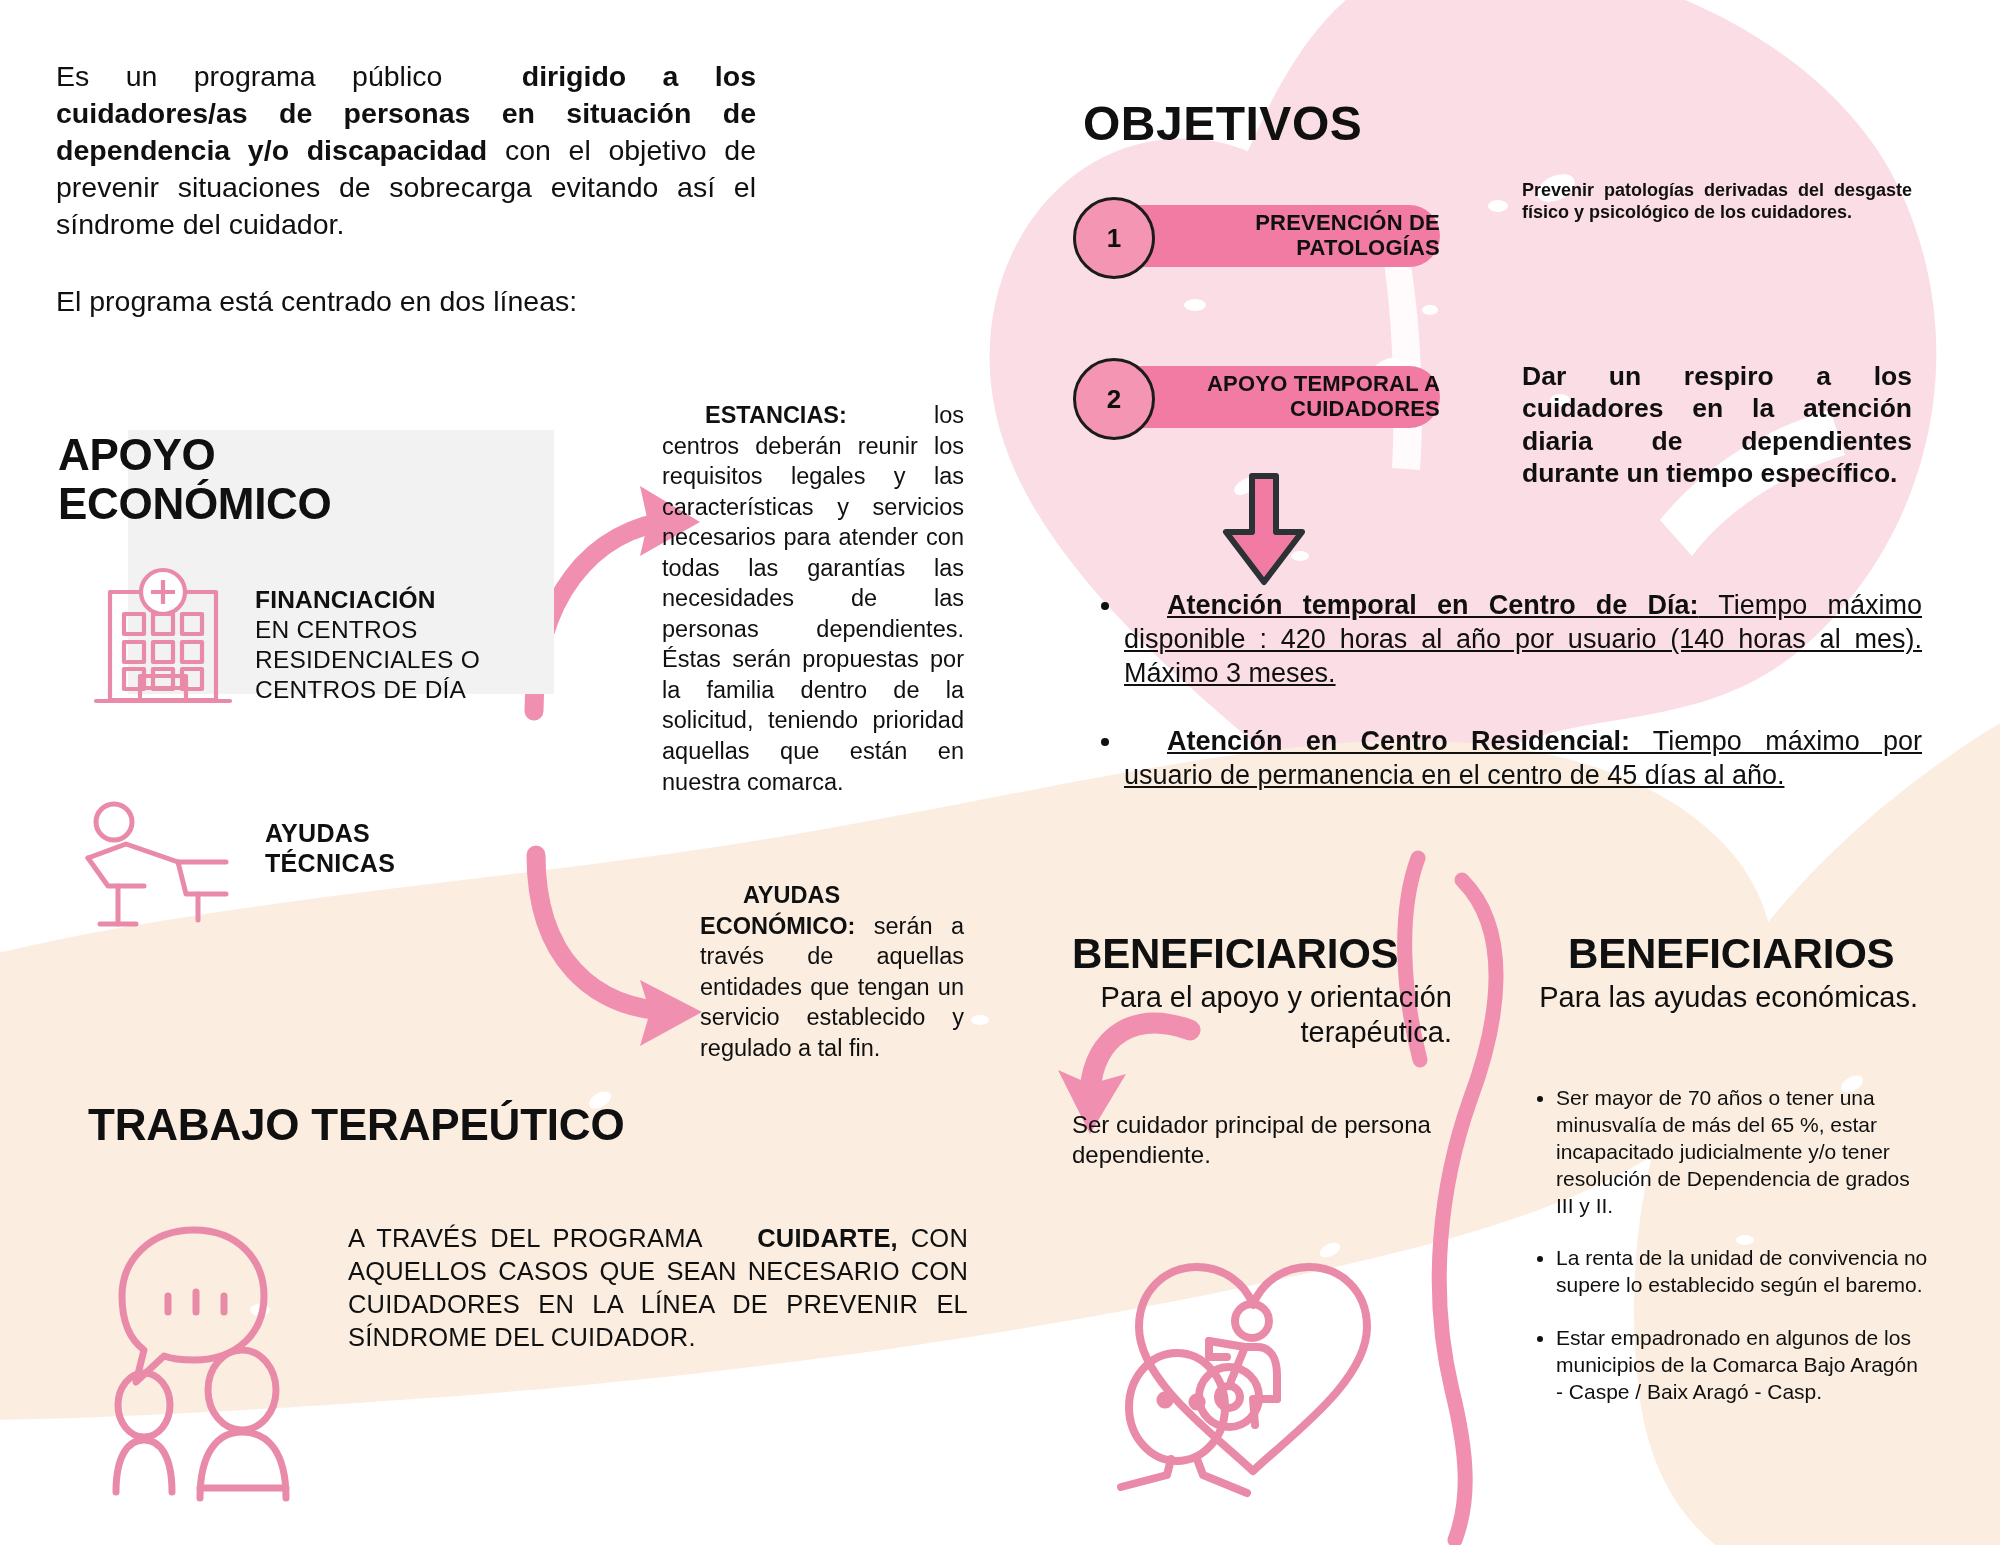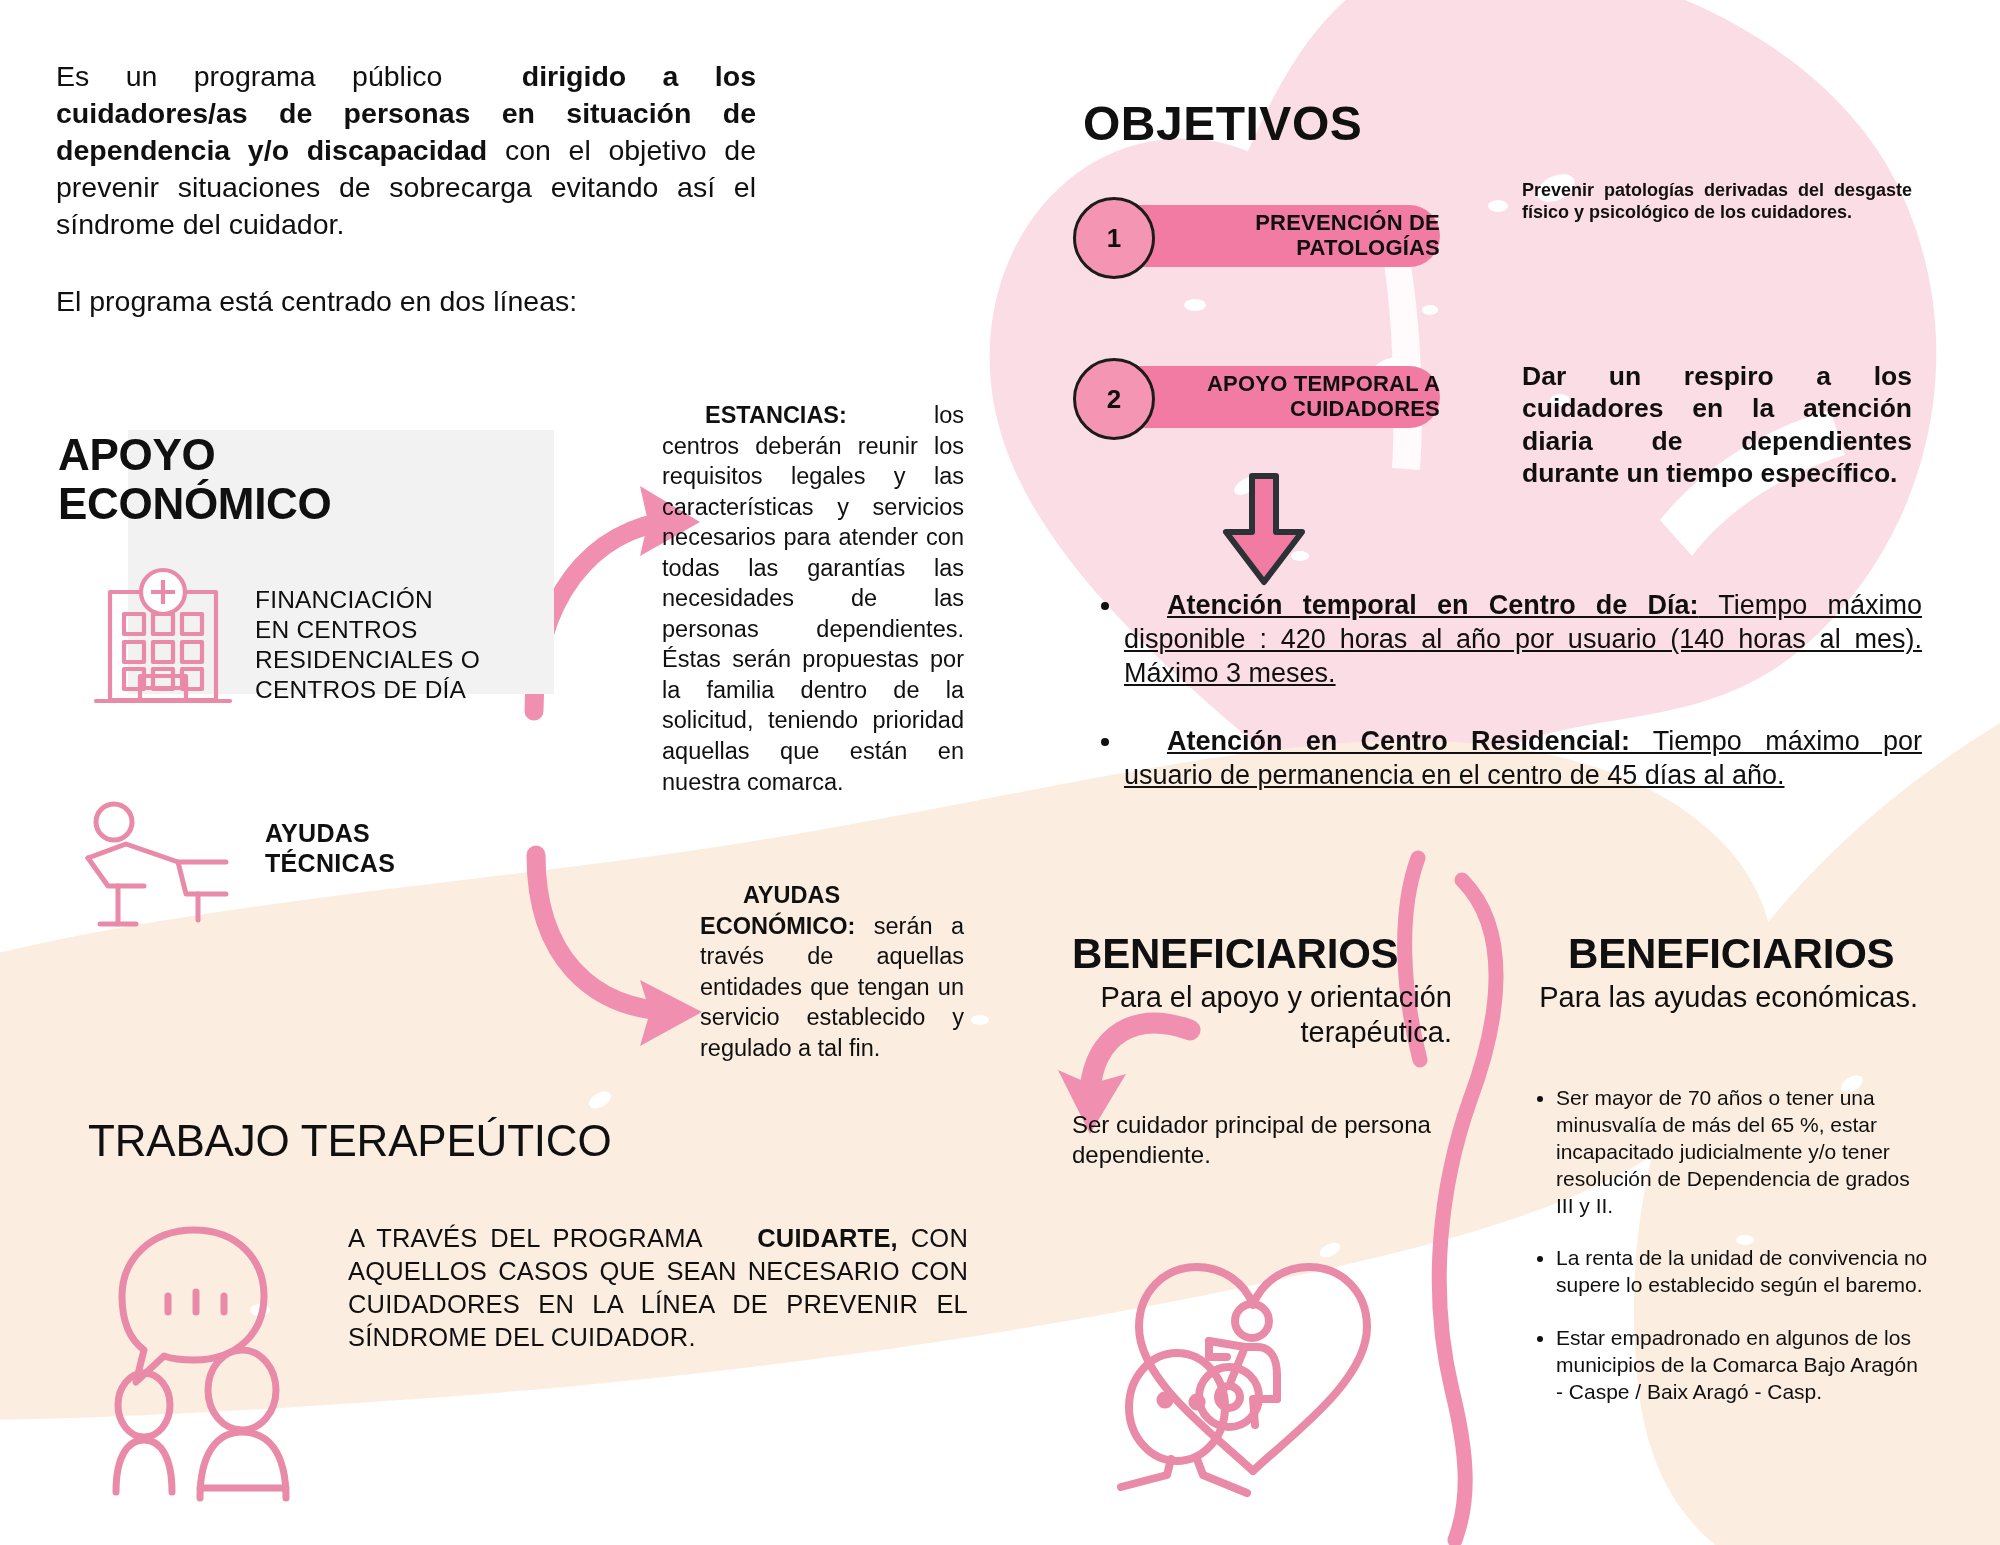--- a/index.html
+++ b/index.html
@@ -20,29 +20,29 @@
 
   
   #intro{left:56px;top:58px;width:700px;font-size:28.5px;line-height:1.30;}
   #intro p{margin:0;}
   #intro .lines{margin-top:40px;font-size:28.5px;}
 
   
   #grey-box{position:absolute;left:128px;top:430px;width:426px;height:264px;background:#f2f2f2;z-index:1;}
   #apoyo-title{left:58px;top:430px;font-size:44px;font-weight:bold;line-height:1.12;letter-spacing:-0.3px;}
   #fin-block{left:255px;top:585px;width:290px;font-size:24.5px;line-height:1.22;letter-spacing:0.2px;}
-  #fin-block .hd{font-weight:normal;}
+  #fin-block .hd{font-weight:bold;}
   #ayudas-lbl{left:265px;top:818px;font-size:25px;font-weight:bold;line-height:1.2;letter-spacing:0.3px;}
 
   
   #col-estancias{left:662px;top:400px;width:302px;font-size:23.5px;line-height:1.30;}
   #col-ayudas{left:700px;top:880px;width:264px;font-size:23.5px;line-height:1.30;}
 
   
-  #tt-title{left:88px;top:1100px;font-size:44px;font-weight:normal;letter-spacing:-0.2px;margin-top:16px;}
+  #tt-title{left:88px;top:1100px;font-size:44px;font-weight:bold;letter-spacing:-0.2px;}
   #tt-text{left:348px;top:1222px;width:620px;font-size:25.5px;line-height:1.30;letter-spacing:0.2px;}
 
   
   #objetivos-title{left:1083px;top:96px;font-size:48px;font-weight:bold;letter-spacing:0.5px;}
   .pill-row{position:absolute;z-index:3;}
   .pill{position:relative;width:355px;height:62px;background:#f27ba3;border-radius:34px;display:flex;align-items:center;justify-content:center;}
   .pill span{font-size:22px;font-weight:bold;line-height:1.12;text-align:right;letter-spacing:0.2px;padding-left:52px;}
   .pill-num{position:absolute;left:-12px;top:-8px;width:76px;height:76px;border-radius:50%;
             border:3px solid #1b1b1b;background:#f595b4;display:flex;align-items:center;
             justify-content:center;font-size:26px;font-weight:bold;}

